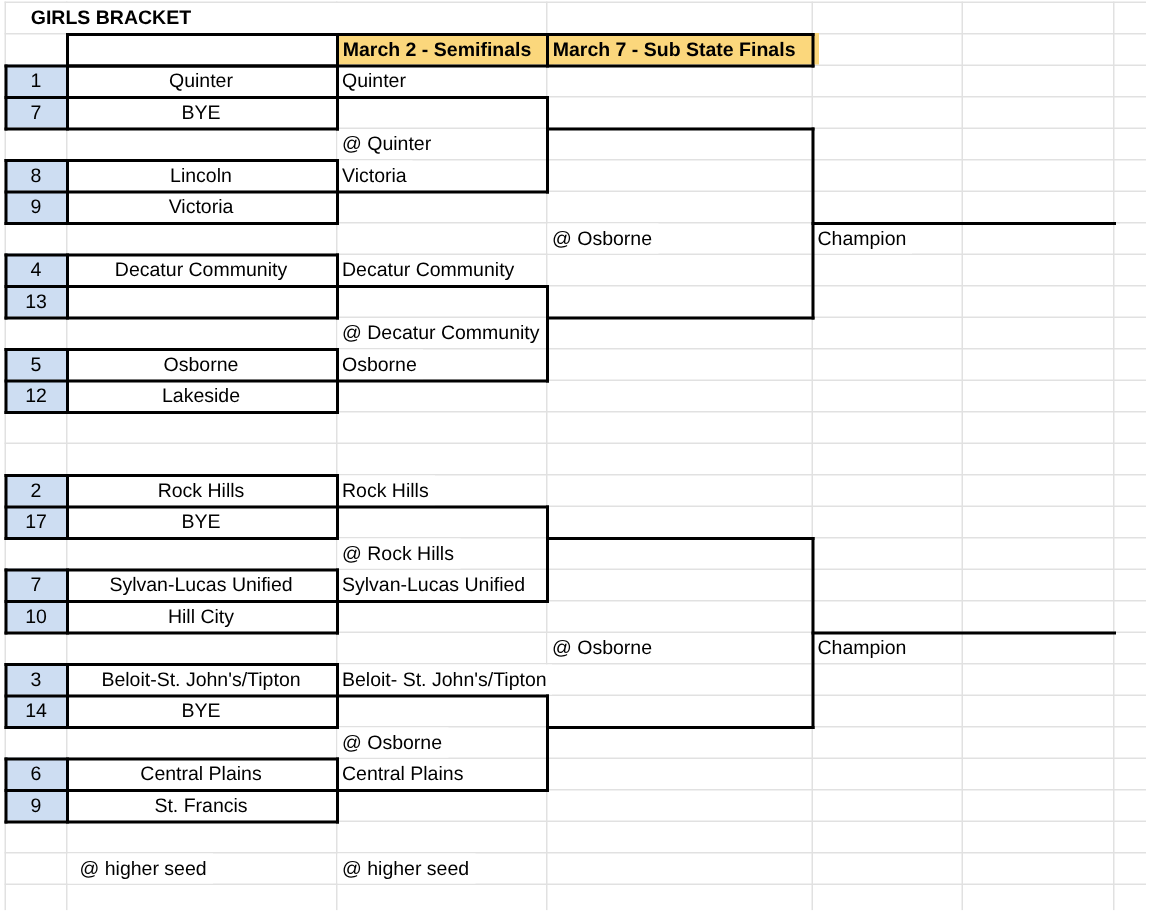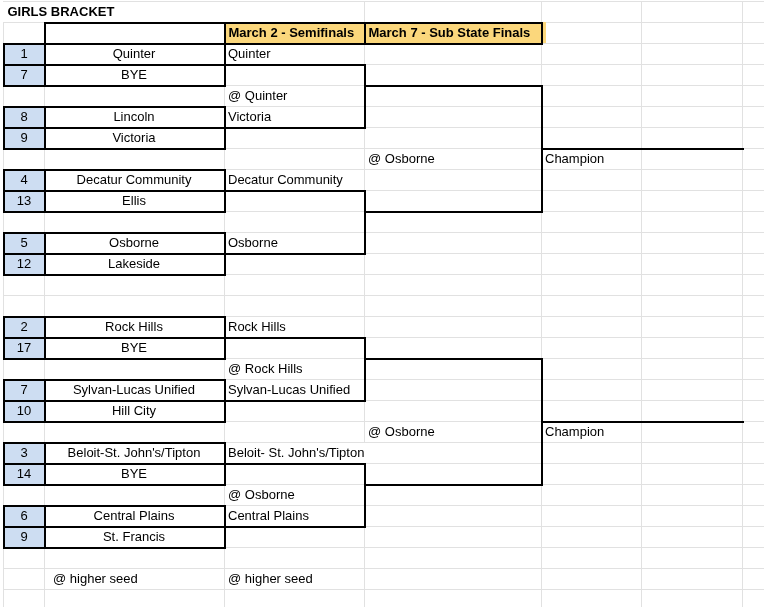--- a/index.html
+++ b/index.html
@@ -60,35 +60,34 @@
       <div class="gl" style="left: 3px; top: 442px; width: 761px; height: 1px; background: rgb(225, 225, 225);"></div>
       <div class="gl" style="left: 3px; top: 463px; width: 761px; height: 1px; background: rgb(225, 225, 225);"></div>
       <div class="gl" style="left: 3px; top: 484px; width: 761px; height: 1px; background: rgb(225, 225, 225);"></div>
       <div class="gl" style="left: 3px; top: 505px; width: 761px; height: 1px; background: rgb(225, 225, 225);"></div>
       <div class="gl" style="left: 3px; top: 526px; width: 761px; height: 1px; background: rgb(225, 225, 225);"></div>
       <div class="gl" style="left: 3px; top: 547px; width: 761px; height: 1px; background: rgb(225, 225, 225);"></div>
       <div class="gl" style="left: 3px; top: 568px; width: 761px; height: 1px; background: rgb(225, 225, 225);"></div>
       <div class="gl" style="left: 3px; top: 589px; width: 761px; height: 1px; background: rgb(225, 225, 225);"></div>
     </div>
   <div id="cells-layer">
-    <div class="cell bold title" style="left:3px;top:2px;width:219px;padding-right:0;">GIRLS BRACKET</div>
+    <div class="cell bold title" style="left:16px;top:2px;width:219px;padding-right:0;">GIRLS BRACKET</div>
     <div class="cell bold hdr" style="left: 224px; top: 22px; width: 140px; padding-right: 0px; background: rgb(251, 215, 124);">March 2 - Semifinals</div>
     <div class="cell bold hdr" style="left: 364px; top: 22px; width: 177px; padding-right: 0px; background: rgb(251, 215, 124);">March 7 - Sub State Finals</div>
   <div class="cell seed" style="left: 4px; top: 43px; width: 40px; height: 21px; background: rgb(205, 221, 242);">1</div>
       <div class="cell seed" style="left: 4px; top: 64px; width: 40px; height: 21px; background: rgb(205, 221, 242);">7</div>
       <div class="cell ctr" style="left: 44px; top: 44px; width: 180px; height: 20px;">Quinter</div>
       <div class="cell ctr" style="left: 44px; top: 65px; width: 180px; height: 20px;">BYE</div>
       <div class="cell seed" style="left: 4px; top: 106px; width: 40px; height: 21px; background: rgb(205, 221, 242);">8</div>
       <div class="cell seed" style="left: 4px; top: 127px; width: 40px; height: 21px; background: rgb(205, 221, 242);">9</div>
       <div class="cell ctr" style="left: 44px; top: 107px; width: 180px; height: 20px;">Lincoln</div>
       <div class="cell ctr" style="left: 44px; top: 128px; width: 180px; height: 20px;">Victoria</div>
       <div class="cell seed" style="left: 4px; top: 169px; width: 40px; height: 21px; background: rgb(205, 221, 242);">4</div>
       <div class="cell seed" style="left: 4px; top: 190px; width: 40px; height: 21px; background: rgb(205, 221, 242);">13</div>
       <div class="cell ctr" style="left: 44px; top: 170px; width: 180px; height: 20px;">Decatur Community</div>
-      <div class="cell ctr" style="left: 44px; top: 191px; width: 180px; height: 20px;">Ellis</div>
       <div class="cell seed" style="left: 4px; top: 232px; width: 40px; height: 21px; background: rgb(205, 221, 242);">5</div>
       <div class="cell seed" style="left: 4px; top: 253px; width: 40px; height: 21px; background: rgb(205, 221, 242);">12</div>
       <div class="cell ctr" style="left: 44px; top: 233px; width: 180px; height: 20px;">Osborne</div>
       <div class="cell ctr" style="left: 44px; top: 254px; width: 180px; height: 20px;">Lakeside</div>
       <div class="cell seed" style="left: 4px; top: 316px; width: 40px; height: 21px; background: rgb(205, 221, 242);">2</div>
       <div class="cell seed" style="left: 4px; top: 337px; width: 40px; height: 21px; background: rgb(205, 221, 242);">17</div>
       <div class="cell ctr" style="left: 44px; top: 317px; width: 180px; height: 20px;">Rock Hills</div>
       <div class="cell ctr" style="left: 44px; top: 338px; width: 180px; height: 20px;">BYE</div>
       <div class="cell seed" style="left: 4px; top: 379px; width: 40px; height: 21px; background: rgb(205, 221, 242);">7</div>
       <div class="cell seed" style="left: 4px; top: 400px; width: 40px; height: 21px; background: rgb(205, 221, 242);">10</div>
@@ -99,20 +98,21 @@
       <div class="cell ctr" style="left: 44px; top: 443px; width: 180px; height: 20px; border-radius: 10px;">Beloit-St. John's/Tipton</div>
       <div class="cell ctr" style="left: 44px; top: 464px; width: 180px; height: 20px;">BYE</div>
       <div class="cell seed" style="left: 4px; top: 505px; width: 40px; height: 21px; background: rgb(205, 221, 242);">6</div>
       <div class="cell seed" style="left: 4px; top: 526px; width: 40px; height: 21px; background: rgb(205, 221, 242);">9</div>
       <div class="cell ctr" style="left: 44px; top: 506px; width: 180px; height: 20px;">Central Plains</div>
       <div class="cell ctr" style="left: 44px; top: 527px; width: 180px; height: 20px;">St. Francis</div>
       <div class="cell" style="left: 225px; top: 44px; height: 20px;">Quinter</div>
       <div class="cell" style="left: 225px; top: 86px; height: 20px;">@ Quinter</div>
       <div class="cell" style="left: 225px; top: 107px; height: 20px;">Victoria</div>
       <div class="cell" style="left: 225px; top: 170px; height: 20px;">Decatur Community</div>
+      <div class="cell" style="left: 225px; top: 212px; height: 20px;">@ Decatur Community</div>
       <div class="cell" style="left: 225px; top: 233px; height: 20px;">Osborne</div>
       <div class="cell" style="left: 225px; top: 317px; height: 20px;">Rock Hills</div>
       <div class="cell" style="left: 225px; top: 359px; height: 20px;">@ Rock Hills</div>
       <div class="cell" style="left: 225px; top: 380px; height: 20px;">Sylvan-Lucas Unified</div>
       <div class="cell" style="left: 225px; top: 443px; height: 20px;">Beloit- St. John's/Tipton</div>
       <div class="cell" style="left: 225px; top: 485px; height: 20px;">@ Osborne</div>
       <div class="cell" style="left: 225px; top: 506px; height: 20px;">Central Plains</div>
       <div class="cell" style="left: 365px; top: 149px; height: 20px;">@ Osborne</div>
       <div class="cell" style="left: 365px; top: 422px; height: 20px;">@ Osborne</div>
       <div class="cell" style="left: 542px; top: 149px; height: 20px;">Champion</div>

